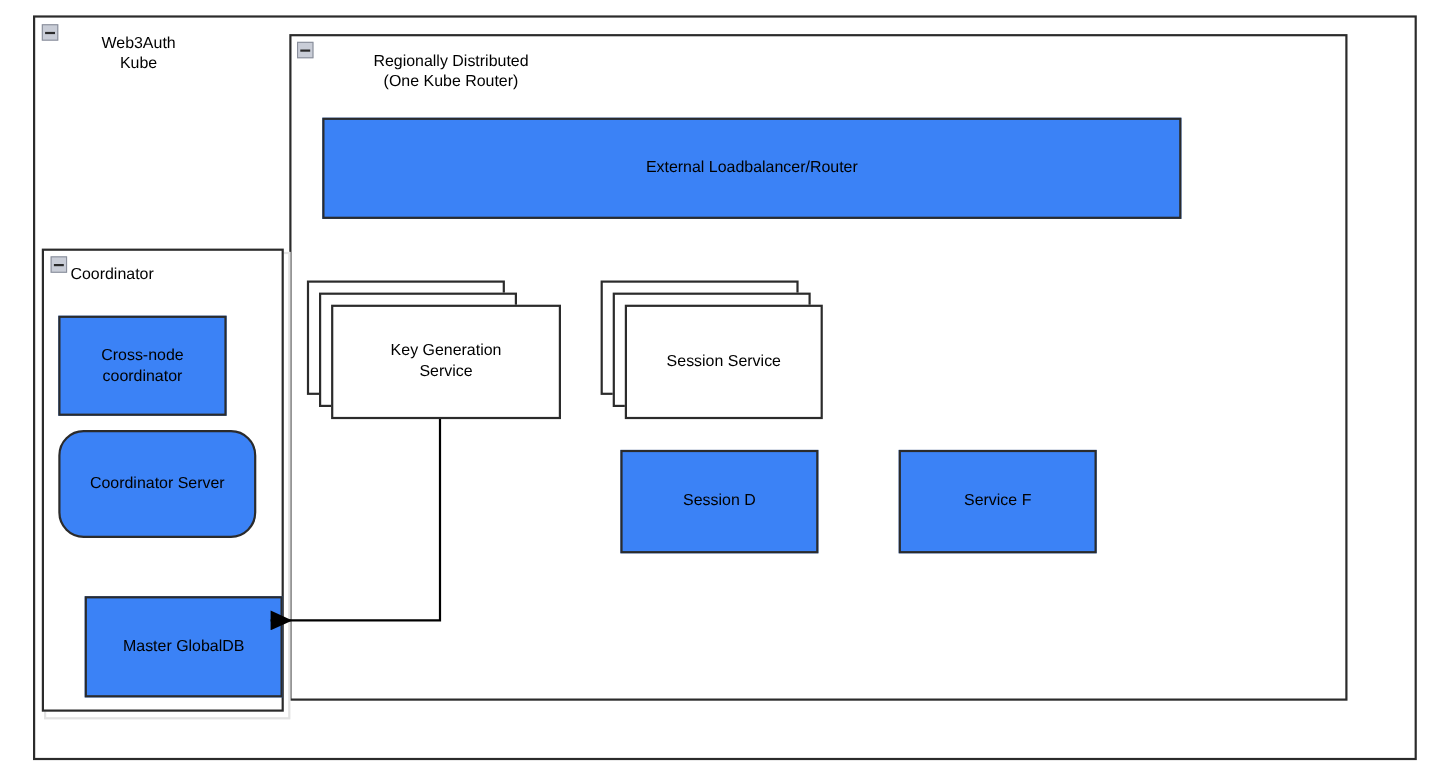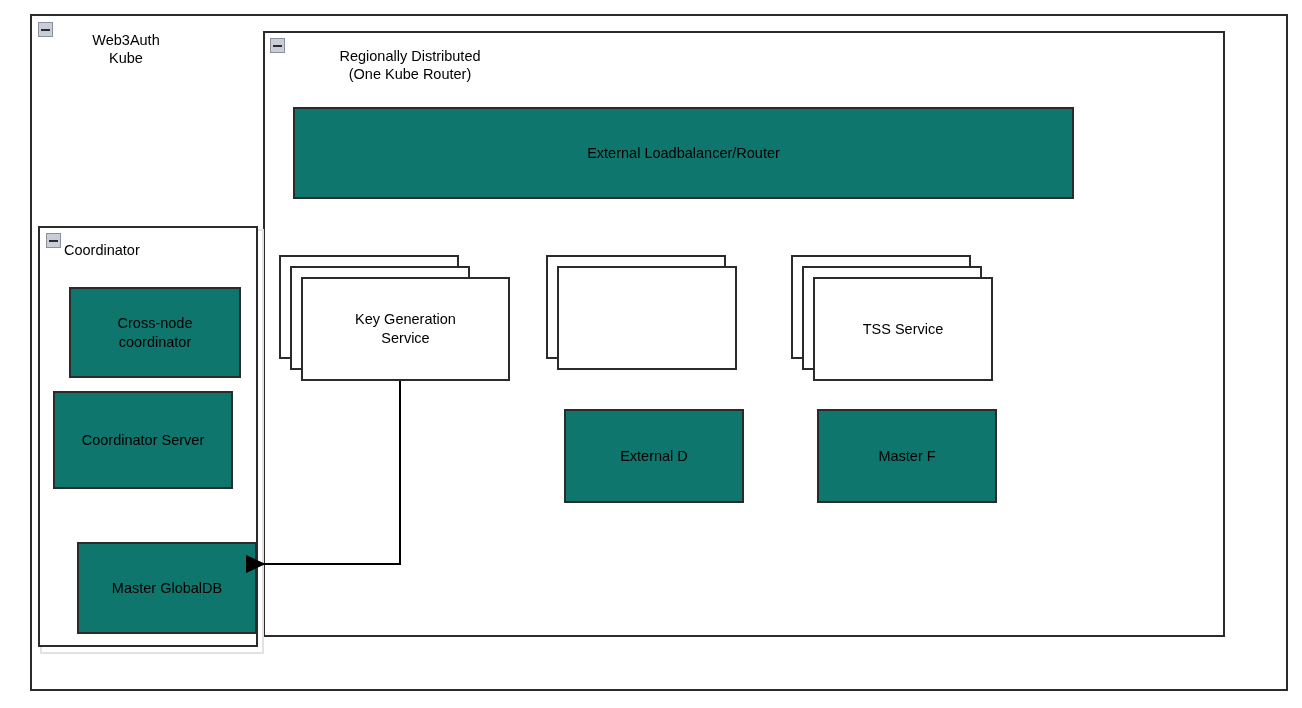--- a/index.html
+++ b/index.html
@@ -17,21 +17,21 @@
     width: 1302px;
     height: 708px;
     background: #ffffff;
     overflow: hidden;
   }
 
   
   .box {
     position: absolute;
     box-sizing: border-box;
-    background: #0f766e;
+    background: #3b82f6;
     border: 2px solid #2b2b2b;
   }
   .container-box {
     position: absolute;
     box-sizing: border-box;
     background: #ffffff;
     border: 2px solid #2b2b2b;
   }
 
   
@@ -139,51 +139,47 @@
     <div class="layer l2" style="width:180px; height:104px;"></div>
     <div class="layer l3" style="width:209px; height:104px;">
       <div class="box-label">Key Generation
 Service</div>
     </div>
   </div>
 
   <div class="stack" style="left:546px; top:255px; width:212px; height:126px;">
     <div class="layer l1" style="width:180px; height:104px;"></div>
     <div class="layer l2" style="width:180px; height:104px;"></div>
-  </div>
-
-  <div class="stack" style="left:791px; top:255px; width:212px; height:126px;">
-    <div class="layer l1" style="width:180px; height:104px;"></div>
-    <div class="layer l2" style="width:180px; height:104px;"></div>
     <div class="layer l3" style="width:180px; height:104px;">
-      <div class="box-label">TSS Service</div>
+      <div class="box-label">Session Service</div>
     </div>
   </div>
 
+
   <div class="box" style="left:564px; top:409px; width:180px; height:94px;">
-    <div class="box-label">External D</div>
+    <div class="box-label">Session D</div>
   </div>
 
   <div class="box" style="left:817px; top:409px; width:180px; height:94px;">
-    <div class="box-label">Master F</div>
+    <div class="box-label">Service F</div>
   </div>
 
   <div class="soft-frame" style="left:40px; top:229px; width:224px; height:425px;"></div>
 
   <div class="container-box" id="coordinator" style="left:38px; top:226px; width:220px; height:421px;">
   </div>
   <div class="collapse-icon" style="left:46px; top:233px;"></div>
   <div class="container-title" style="left:64px; top:241px; width:130px; text-align:left;">Coordinator</div>
 
-  <div class="box" style="left:53px; top:287px; width:172px; height:91px;margin-left:16px;">
+  <div class="box" style="left:53px; top:287px; width:153px; height:91px;">
     <div class="box-label">Cross-node
 coordinator</div>
   </div>
 
-  <div class="box" style="left:53px; top:391px; width:180px; height:98px;">
+  <div class="box" style="left:53px; top:391px; width:180px; height:98px;border-radius:23px;">
     <div class="box-label">Coordinator Server</div>
   </div>
 
   <div class="box" style="left:53px; top:542px; width:180px; height:92px;margin-left:24px;">
     <div class="box-label">Master GlobalDB</div>
   </div>
 
   <svg id="connectors" viewBox="0 0 1302 708" width="1302" height="708">
     <defs>
       <marker id="arrow-left" viewBox="0 0 12 10" refX="11" refY="5" markerWidth="11" markerHeight="9" orient="auto-start-reverse">

